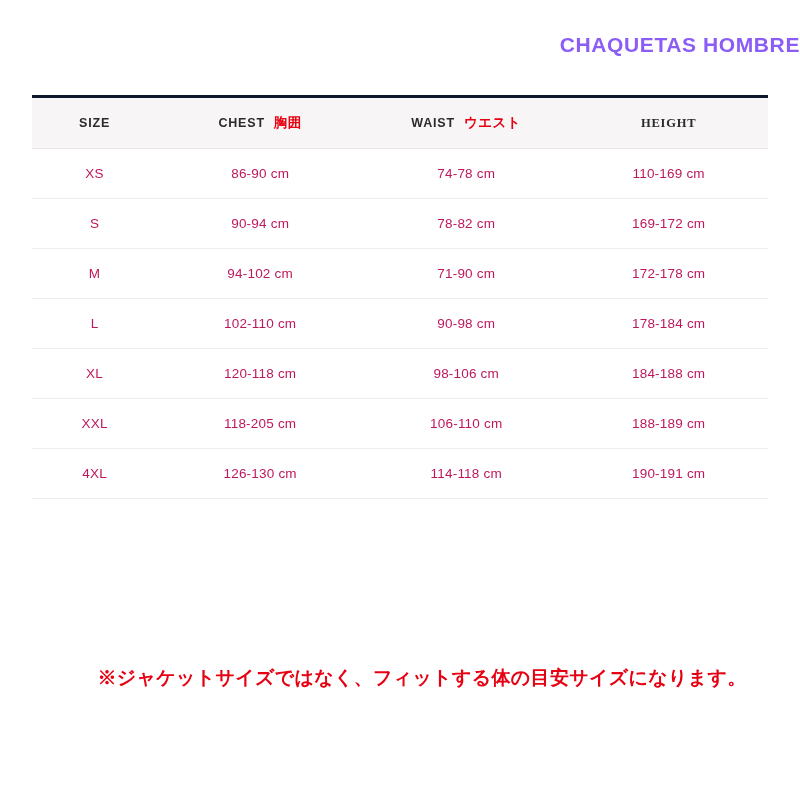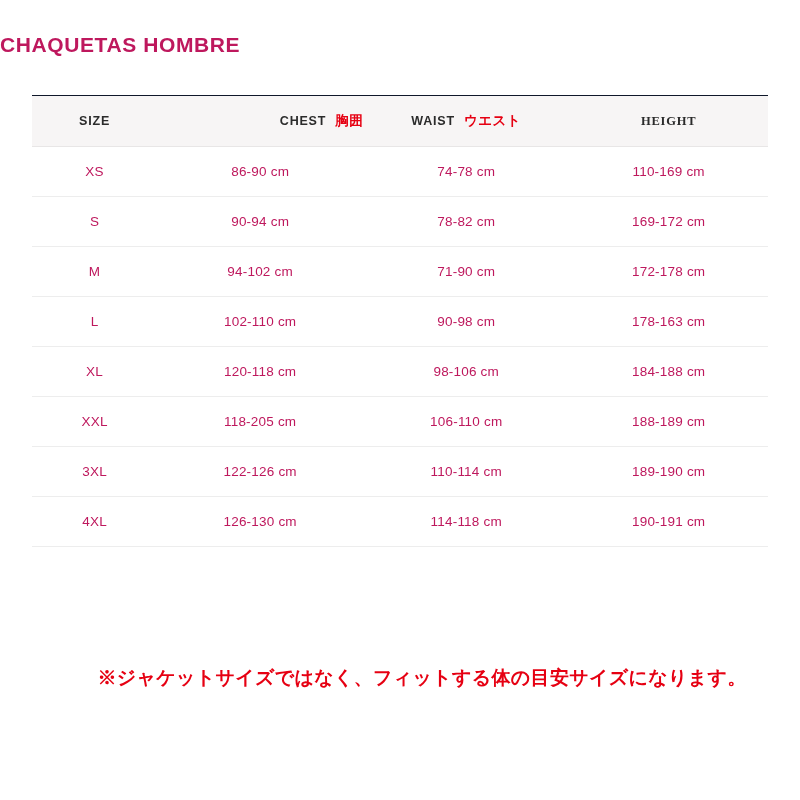--- a/index.html
+++ b/index.html
@@ -14,31 +14,31 @@
     color: #1a1a1a;
     overflow: hidden;
   }
   .page {
     position: relative;
     width: 800px;
     height: 800px;
     box-sizing: border-box;
   }
   .title {
-    text-align: left;
+    text-align: right;
     font-size: 21px;
     font-weight: bold;
     letter-spacing: 0.6px;
-    color: #be185d;
+    color: #8b5cf6;
     padding-top: 33px;
     padding-bottom: 0;
   }
   .table-wrap {
     margin: 38px 32px 0 32px;
-    border-top: 1px solid #0f172a;
+    border-top: 3px solid #0f172a;
   }
   table.size-table {
     width: 100%;
     border-collapse: collapse;
     table-layout: fixed;
   }
   table.size-table thead tr {
     background: #f7f5f5;
   }
   table.size-table thead th {
@@ -48,21 +48,20 @@
     color: #2b2b2b;
     padding: 16px 0 16px 0;
     text-align: center;
     border-bottom: 1px solid #e8e6e6;
   }
   table.size-table thead th.col-size {
     width: 17%;
   }
   table.size-table thead th.col-chest {
     width: 28%;
-    text-align: right;
   }
   table.size-table thead th.col-waist {
     width: 28%;
   }
   table.size-table thead th.col-height {
     width: 27%;
     font-family: Liberation Serif, serif;
   }
   .jp-label {
     color: #e60012;
@@ -131,39 +130,33 @@
         <tr>
           <td class="size-cell">M</td>
           <td>94-102 cm</td>
           <td>71-90 cm</td>
           <td>172-178 cm</td>
         </tr>
         <tr>
           <td class="size-cell">L</td>
           <td>102-110 cm</td>
           <td>90-98 cm</td>
-          <td>178-163 cm</td>
+          <td>178-184 cm</td>
         </tr>
         <tr>
           <td class="size-cell">XL</td>
           <td>120-118 cm</td>
           <td>98-106 cm</td>
           <td>184-188 cm</td>
         </tr>
         <tr>
           <td class="size-cell">XXL</td>
           <td>118-205 cm</td>
           <td>106-110 cm</td>
           <td>188-189 cm</td>
-        </tr>
-        <tr>
-          <td class="size-cell">3XL</td>
-          <td>122-126 cm</td>
-          <td>110-114 cm</td>
-          <td>189-190 cm</td>
         </tr>
         <tr>
           <td class="size-cell">4XL</td>
           <td>126-130 cm</td>
           <td>114-118 cm</td>
           <td>190-191 cm</td>
         </tr>
       </tbody>
     </table>
   </div>

